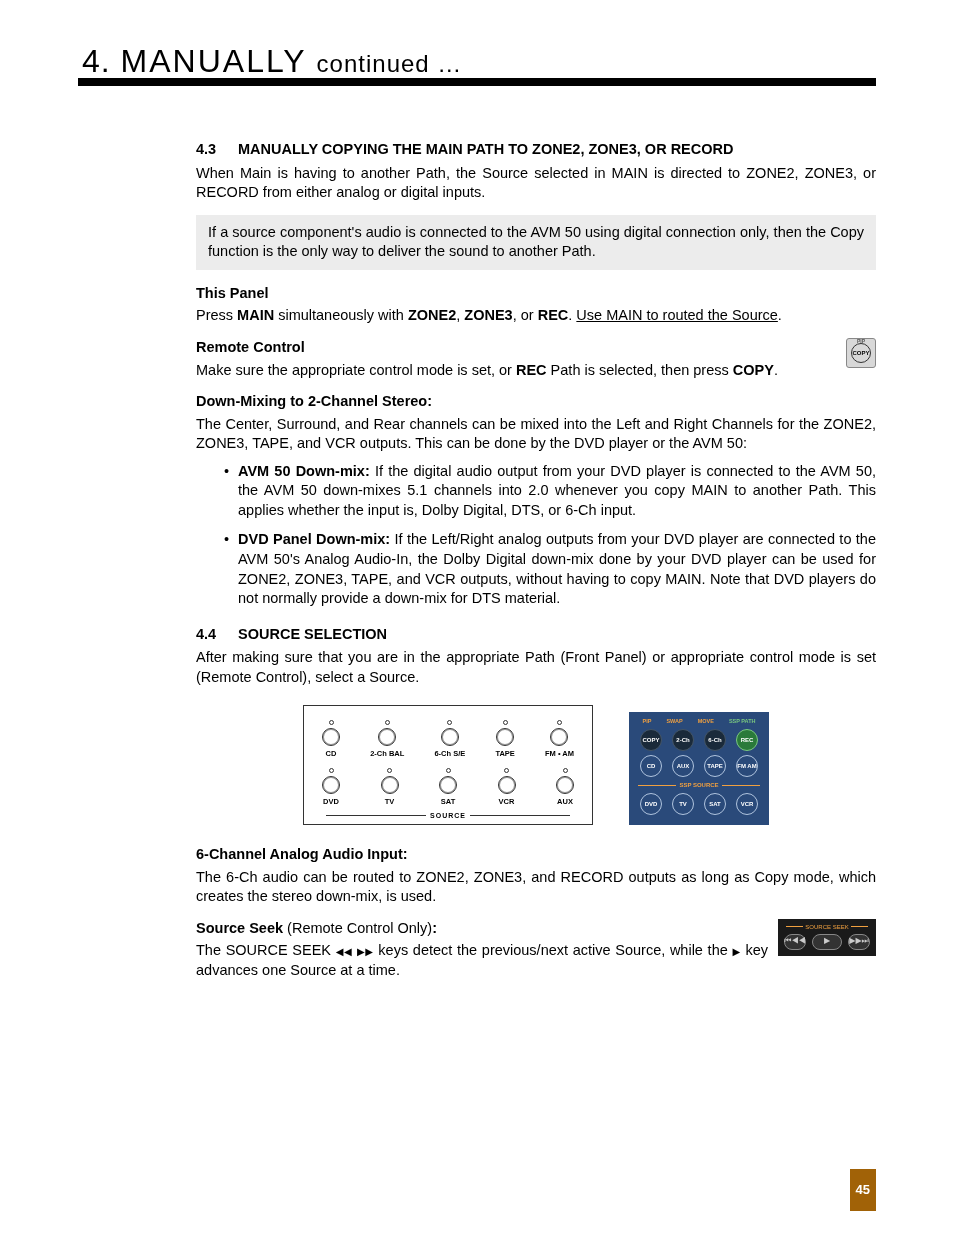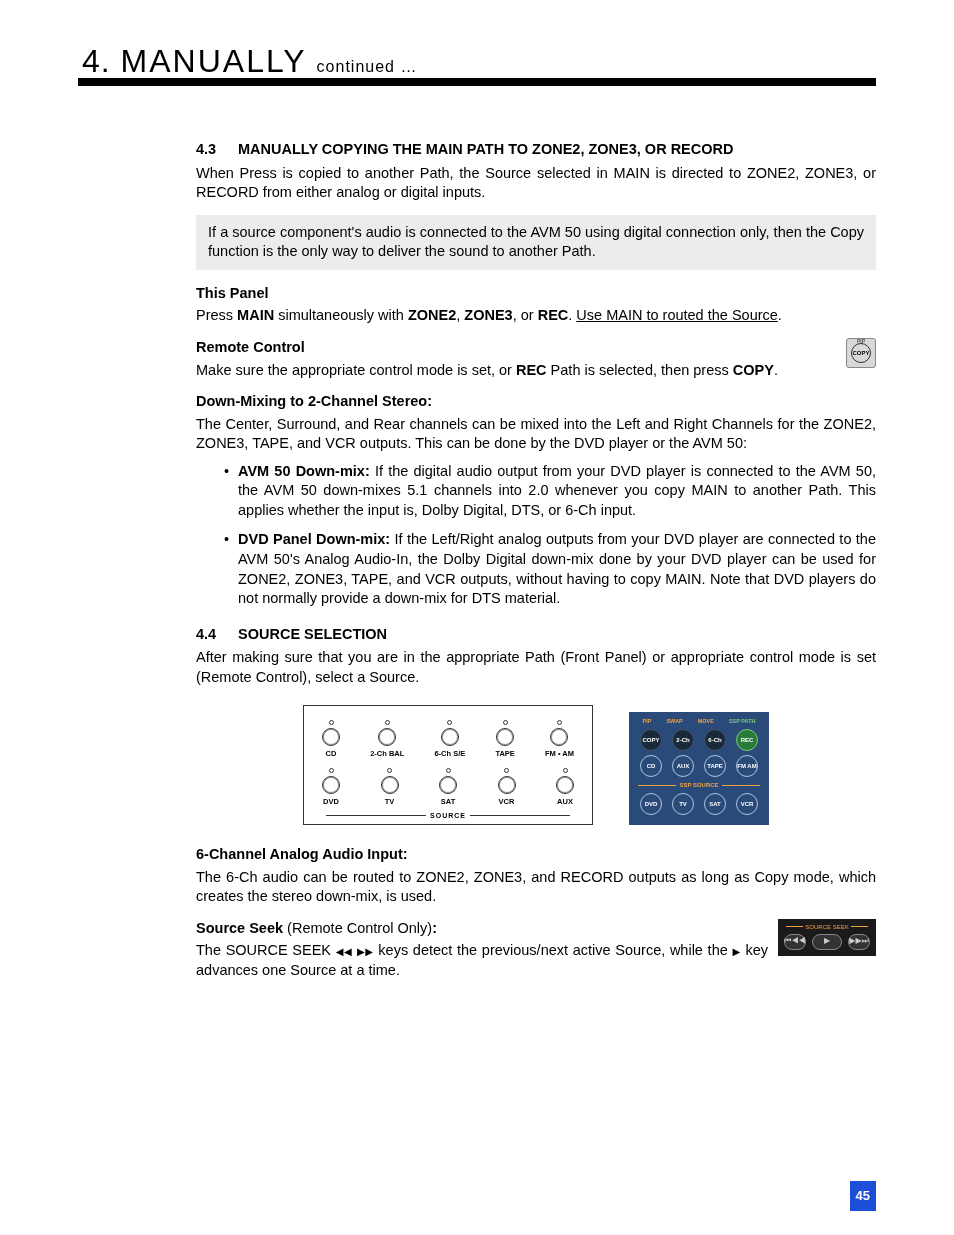--- a/index.html
+++ b/index.html
@@ -20,21 +20,21 @@
     background: #000;
   }
   .chapter-title {
     position: absolute;
     top: 40px; left: 82px;
     font-size: 32px;
     font-weight: 300;
     letter-spacing: 1px;
   }
   .chapter-title .num { font-weight: 400; }
-  .chapter-title .cont { font-size: 16px; font-weight: 300; }
+  .chapter-title .cont { font-size: 24px; font-weight: 300; }
   .content {
     position: absolute;
     top: 140px; left: 196px; right: 78px;
   }
   .sec-head { font-weight: bold; margin-bottom: 4px; }
   .sec-num { display:inline-block; width: 38px; }
   .para { margin-bottom: 12px; text-align: justify; }
   .note-box {
     background: #ececec;
     padding: 8px 12px;
@@ -73,22 +73,22 @@
   .ssp-line { display:flex;align-items:center;justify-content:center;color:#f0a040;font-size:6px;font-weight:bold;margin:2px 0;}
   .ssp-line .l{flex:1;height:1px;background:#f0a040;margin:0 3px;}
   .seek-box { float:right; background:#1a1a1a; padding:4px 6px 6px 6px; margin-left:10px; }
   .seek-lbl { color:#f0a040; font-size:6px; text-align:center; display:flex;align-items:center;justify-content:center;}
   .seek-lbl .l{flex:1;height:1px;background:#f0a040;margin:0 2px;}
   .seek-row {display:flex;gap:6px;margin-top:3px;}
   .sbtn{width:22px;height:16px;border:1px solid #888;border-radius:9px;background:#333;color:#ccc;font-size:8px;display:flex;align-items:center;justify-content:center;}
   .sbtn.mid{width:30px;}
   .page-num {
     position:absolute; bottom: 24px; right: 78px;
-    background:#1d4ed8; color:#fff; font-weight:bold;
-    padding: 6px 6px; font-size:13px;
+    background:#a16207; color:#fff; font-weight:bold;
+    padding: 12px 6px; font-size:13px;
   }
   u { text-decoration: underline; }
   b { font-weight: bold; }
   .tight { margin-bottom: 3px;}
   .after-remote { clear:both; }
 </style>
 </head>
 <body>
 
 <div class="chapter-title">
@@ -97,21 +97,21 @@
   <span class="cont">continued …</span>
 </div>
 <div class="header-bar"></div>
 
 <div class="content">
 
   <div class="sec-head">
     <span class="sec-num">4.3</span>
     <span>MANUALLY COPYING THE MAIN PATH TO ZONE2, ZONE3, OR RECORD</span>
   </div>
-  <div class="para">When Press is copied to another Path, the Source selected in MAIN is directed to ZONE2, ZONE3, or RECORD from either analog or digital inputs.</div>
+  <div class="para">When Main is having to another Path, the Source selected in MAIN is directed to ZONE2, ZONE3, or RECORD from either analog or digital inputs.</div>
   <div class="note-box">If a source component's audio is connected to the AVM 50 using digital connection only, then the Copy function is the only way to deliver the sound to another Path.</div>
 
   <div class="sub-head tight">This Panel</div>
   <div class="para">
     <span>Press </span><b>MAIN</b><span> simultaneously with </span><b>ZONE2</b><span>, </span><b>ZONE3</b><span>, or </span><b>REC</b><span>. </span><u>Use MAIN to routed the Source</u><span>.</span>
   </div>
 
   <div class="copy-icon">
     <div style="position:absolute;top:-1px;left:0;right:0;text-align:center;font-size:5px;color:#555;">PIP</div>
     <div class="inner">

